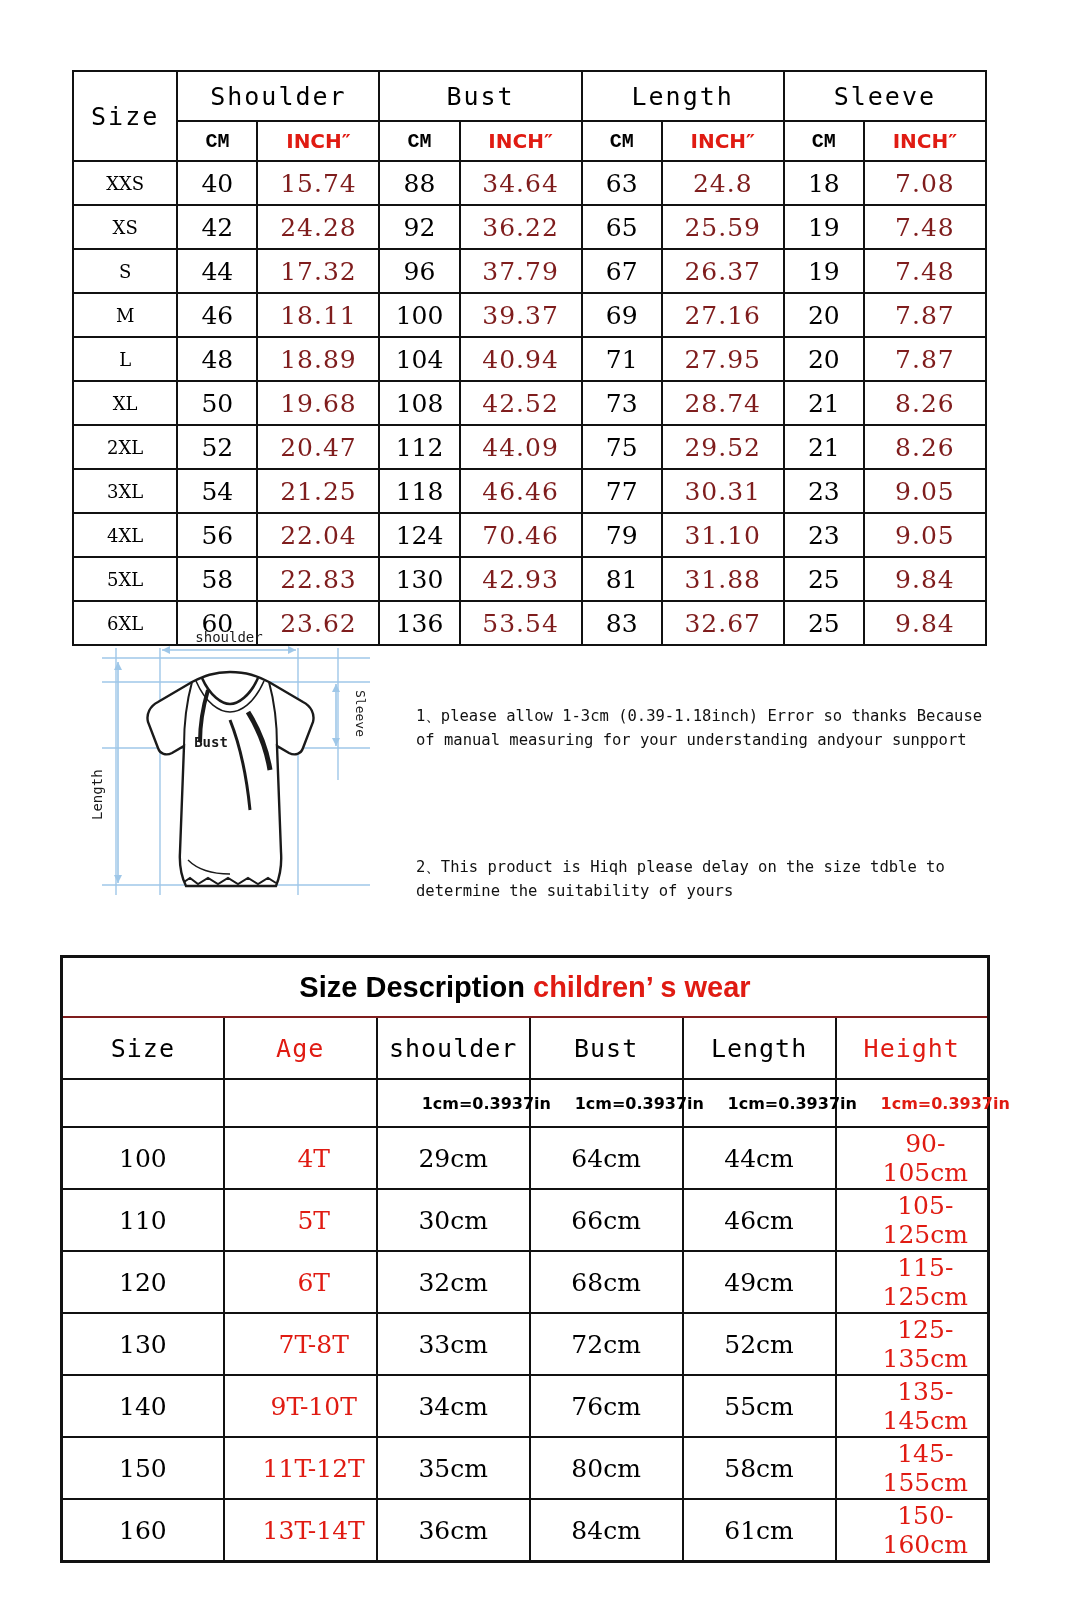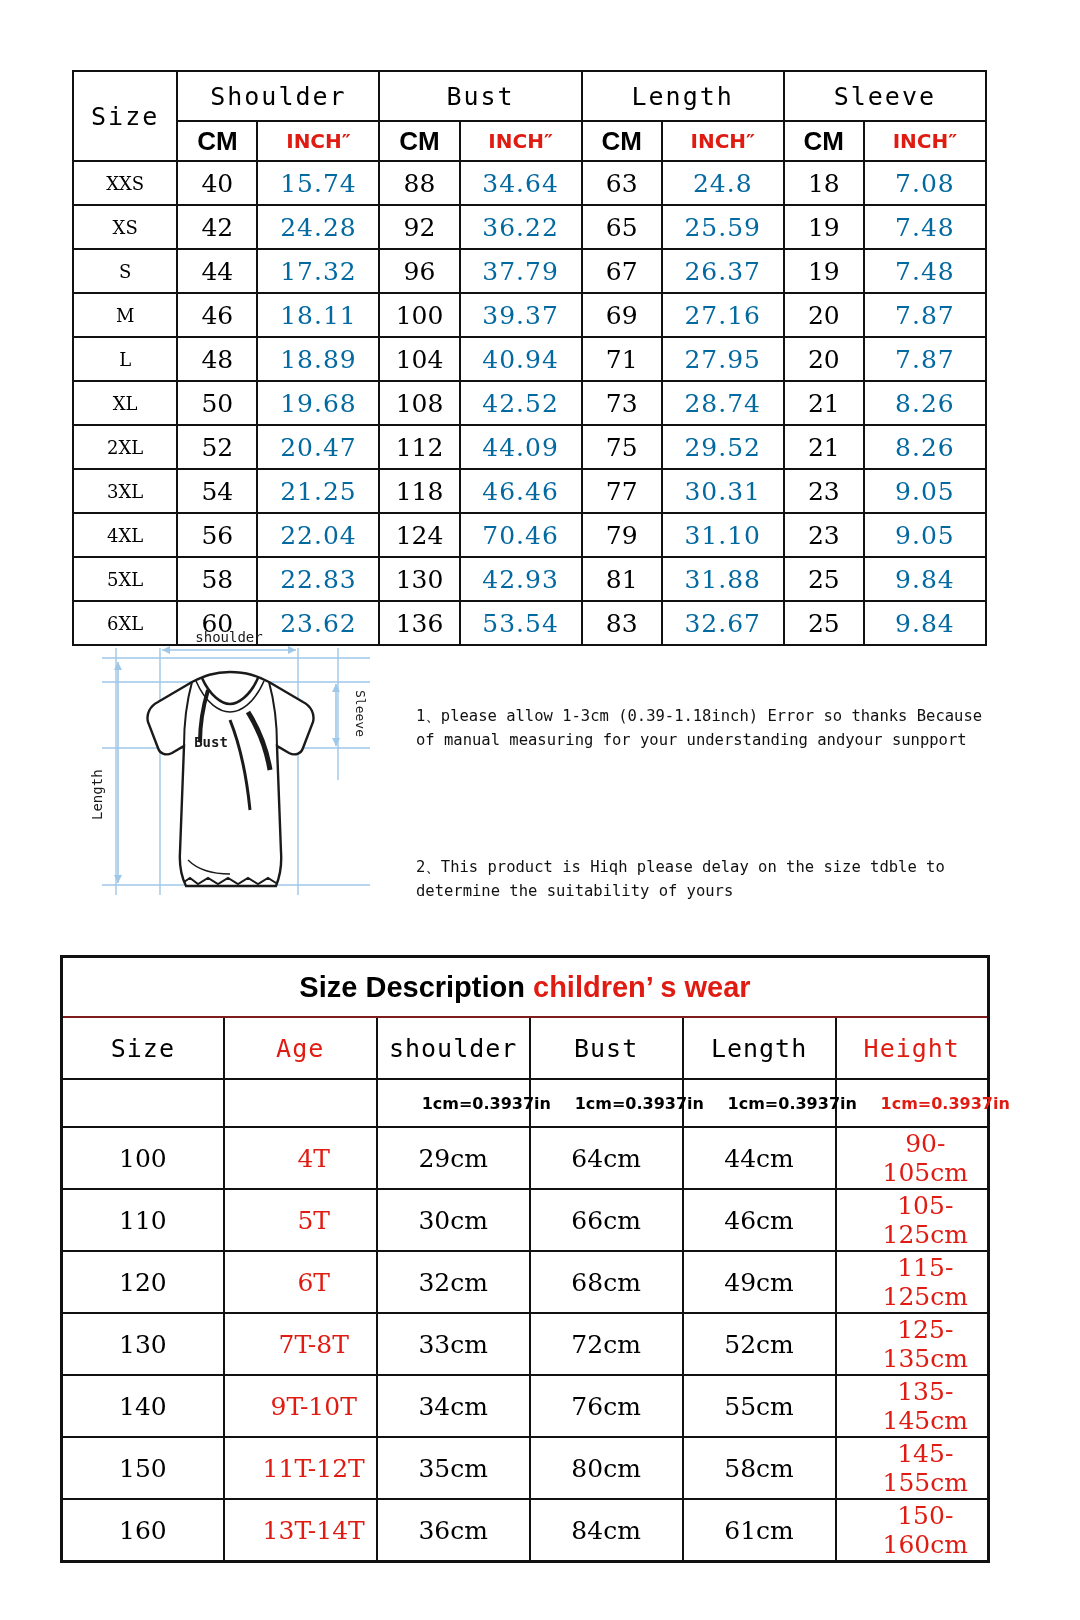--- a/index.html
+++ b/index.html
@@ -35,23 +35,23 @@
     font-weight: normal;
   }
   .adult th.grp {
     font-family: "DejaVu Sans Mono", monospace;
     font-size: 25px;
     letter-spacing: 2px;
     height: 44px;
     padding: 2px 0;
   }
   .adult td.unit-cm {
-    font-family: Liberation Sans, sans-serif;
+    font-family: Liberation Mono, monospace;
     font-weight: bold;
-    font-size: 26px;
+    font-size: 20px;
     height: 36px;
     color: #000;
   }
   .adult td.unit-inch {
     font-family: "DejaVu Sans", sans-serif;
     font-weight: bold;
     font-size: 20px;
     height: 36px;
     color: #e01b12;
   }
@@ -61,21 +61,21 @@
     height: 40px;
   }
   .adult td.cm {
     font-family: "DejaVu Serif", serif;
     font-size: 25px;
     color: #000;
   }
   .adult td.inch {
     font-family: "DejaVu Serif", serif;
     font-size: 25px;
-    color: #0369a1;
+    color: #7f1d1d;
     letter-spacing: 1px;
   }
 
   
   #mid-section {
     position: absolute;
     left: 0;
     top: 612px;
     width: 1080px;
     height: 310px;

